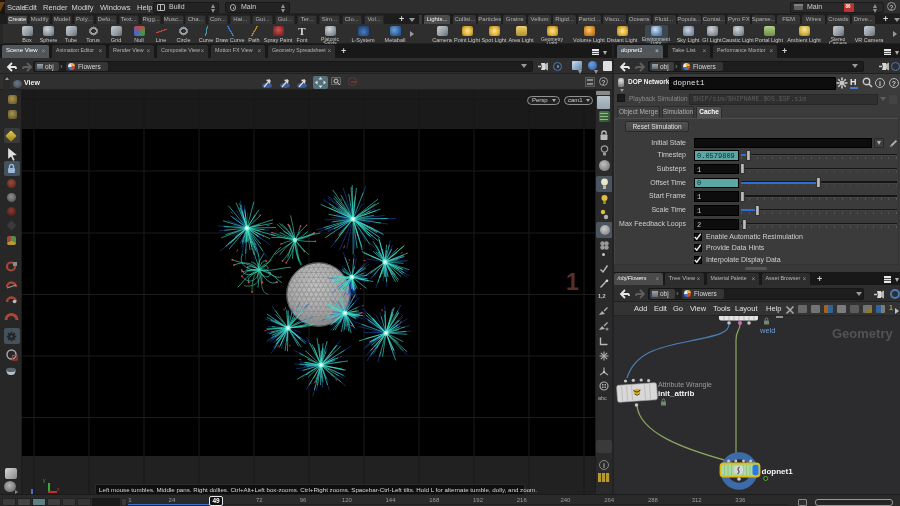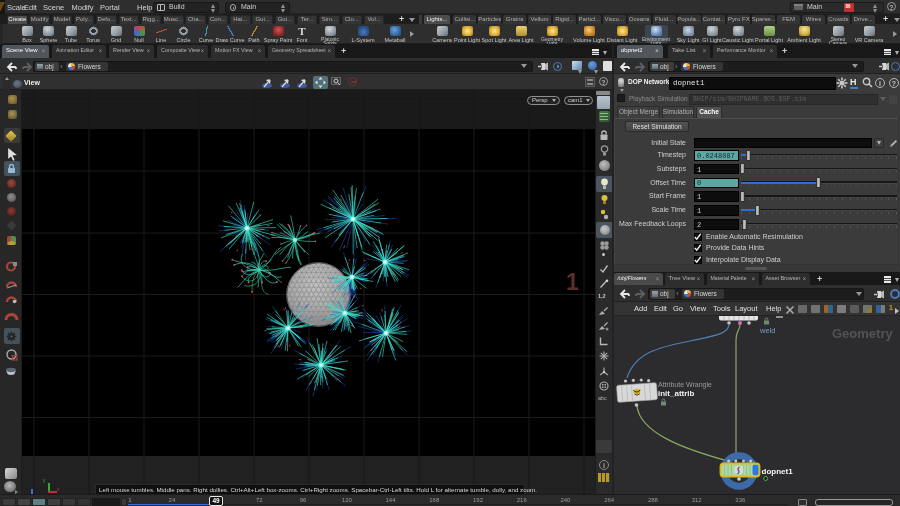--- a/index.html
+++ b/index.html
@@ -4,23 +4,23 @@
 *{margin:0;padding:0;box-sizing:border-box;}
 body{width:900px;height:506px;overflow:hidden;background:#2d2d2d;font-family:"Liberation Sans",sans-serif;}
 #root{position:absolute;left:0;top:0;width:900px;height:506px;overflow:hidden;}
 </style></head><body>
 <div id="root">
 <div style="position:absolute;left:0px;top:0px;width:900px;height:14px;background:#2e2e2e;border-bottom:1px solid #232323;"></div>
     <div style="position:absolute;left:0px;top:0px;width:5px;height:14px;background:#1a1410;"></div>
     <div style="position:absolute;left:0px;top:2px;width:0;height:0;border-top:10px solid #6a4518;border-right:5px solid transparent;"></div>
     <div style="position:absolute;left:7px;top:2.5px;font:normal 7.5px 'Liberation Sans',sans-serif;color:#d5d5d5;white-space:nowrap;">Scale</div>
     <div style="position:absolute;left:24px;top:2.5px;font:normal 7.5px 'Liberation Sans',sans-serif;color:#d5d5d5;white-space:nowrap;">Edit</div>
-    <div style="position:absolute;left:43px;top:2.5px;font:normal 7.5px 'Liberation Sans',sans-serif;color:#d5d5d5;white-space:nowrap;">Scene</div>
+    <div style="position:absolute;left:43px;top:2.5px;font:normal 7.5px 'Liberation Sans',sans-serif;color:#d5d5d5;white-space:nowrap;">Render</div>
     <div style="position:absolute;left:71.5px;top:2.5px;font:normal 7.5px 'Liberation Sans',sans-serif;color:#d5d5d5;white-space:nowrap;">Modify</div>
-    <div style="position:absolute;left:100px;top:2.5px;font:normal 7.5px 'Liberation Sans',sans-serif;color:#d5d5d5;white-space:nowrap;">Portal</div>
+    <div style="position:absolute;left:100px;top:2.5px;font:normal 7.5px 'Liberation Sans',sans-serif;color:#d5d5d5;white-space:nowrap;">Windows</div>
     <div style="position:absolute;left:137px;top:2.5px;font:normal 7.5px 'Liberation Sans',sans-serif;color:#d5d5d5;white-space:nowrap;">Help</div>
     <div style="position:absolute;left:153px;top:1.5px;width:66px;height:11.5px;background:#232323;border:1px solid #171717;border-radius:2px;"></div>
     <div style="position:absolute;left:157px;top:3.5px;width:8px;height:7.5px;background:transparent;border:1px solid #b8b8b8;border-radius:1px;"></div>
     <div style="position:absolute;left:160px;top:3.5px;width:1px;height:7.5px;background:#b8b8b8;"></div>
     <div style="position:absolute;left:169px;top:3px;font:normal 7px 'Liberation Sans',sans-serif;color:#cfcfcf;white-space:nowrap;">Build</div>
     <div style="position:absolute;left:211px;top:3.5px;width:0;height:0;border-left:2.5px solid transparent;border-right:2.5px solid transparent;border-bottom:4.0px solid #909090;"></div>
     <div style="position:absolute;left:211px;top:8.5px;width:0;height:0;border-left:2.5px solid transparent;border-right:2.5px solid transparent;border-top:4.0px solid #909090;"></div>
     <div style="position:absolute;left:225px;top:1.5px;width:65px;height:11.5px;background:#232323;border:1px solid #171717;border-radius:2px;"></div>
     <div style="position:absolute;left:229.5px;top:4px;width:6.5px;height:6.5px;border:1px solid #aaa;border-radius:50%;"></div>
     <div style="position:absolute;left:232.5px;top:7px;width:1.5px;height:1.5px;background:#aaa;border-radius:50%;"></div>
@@ -368,21 +368,21 @@
     <div style="position:absolute;left:600px;top:138.5px;width:86px;text-align:right;font:7px 'Liberation Sans';color:#cfcfcf;white-space:nowrap;">Initial State</div>
     <div style="position:absolute;left:694px;top:137.5px;width:178px;height:10.5px;background:#0d0d0d;border:1px solid #000;"></div>
     <div style="position:absolute;left:874px;top:137.5px;width:10px;height:10.5px;background:#3f3f3f;border:1px solid #2a2a2a;"></div>
     <div style="position:absolute;left:876.5px;top:141.0px;width:0;height:0;border-left:2.5px solid transparent;border-right:2.5px solid transparent;border-top:4.0px solid #b0b0b0;"></div>
     <svg style="position:absolute;left:889px;top:138.5px;" width="9" height="9" viewBox="0 0 10 10">
       <path d="M1,9 L2,6.5 L7.5,1 L9,2.5 L3.5,8 Z" fill="#b0b0b0"></path>
       <path d="M1,9 L3.5,8 L2,6.5 Z" fill="#777"></path>
     </svg>
     <div style="position:absolute;left:600px;top:151px;width:86px;text-align:right;font:7px 'Liberation Sans';color:#cfcfcf;white-space:nowrap;">Timestep</div>
     <div style="position:absolute;left:694px;top:150px;width:44.5px;height:10.5px;background:#5ba8a2;border:1px solid #000;"></div>
-    <div style="position:absolute;left:697px;top:151.8px;font:normal 7px 'Liberation Mono',monospace;color:#12232e;white-space:nowrap;">0.0248087</div>
+    <div style="position:absolute;left:697px;top:151.8px;font:normal 7px 'Liberation Mono',monospace;color:#12232e;white-space:nowrap;">0.0579809</div>
     <div style="position:absolute;left:741px;top:153.8px;width:156px;height:2.4px;background:#161616;border-bottom:1px solid #454545;"></div>
     <div style="position:absolute;left:741.0px;top:157px;width:1px;height:1.5px;background:#565656;"></div>
     <div style="position:absolute;left:748.75px;top:157px;width:1px;height:1.5px;background:#565656;"></div>
     <div style="position:absolute;left:756.5px;top:157px;width:1px;height:1.5px;background:#565656;"></div>
     <div style="position:absolute;left:764.25px;top:157px;width:1px;height:1.5px;background:#565656;"></div>
     <div style="position:absolute;left:772.0px;top:157px;width:1px;height:1.5px;background:#565656;"></div>
     <div style="position:absolute;left:779.75px;top:157px;width:1px;height:1.5px;background:#565656;"></div>
     <div style="position:absolute;left:787.5px;top:157px;width:1px;height:1.5px;background:#565656;"></div>
     <div style="position:absolute;left:795.25px;top:157px;width:1px;height:1.5px;background:#565656;"></div>
     <div style="position:absolute;left:803.0px;top:157px;width:1px;height:1.5px;background:#565656;"></div>

